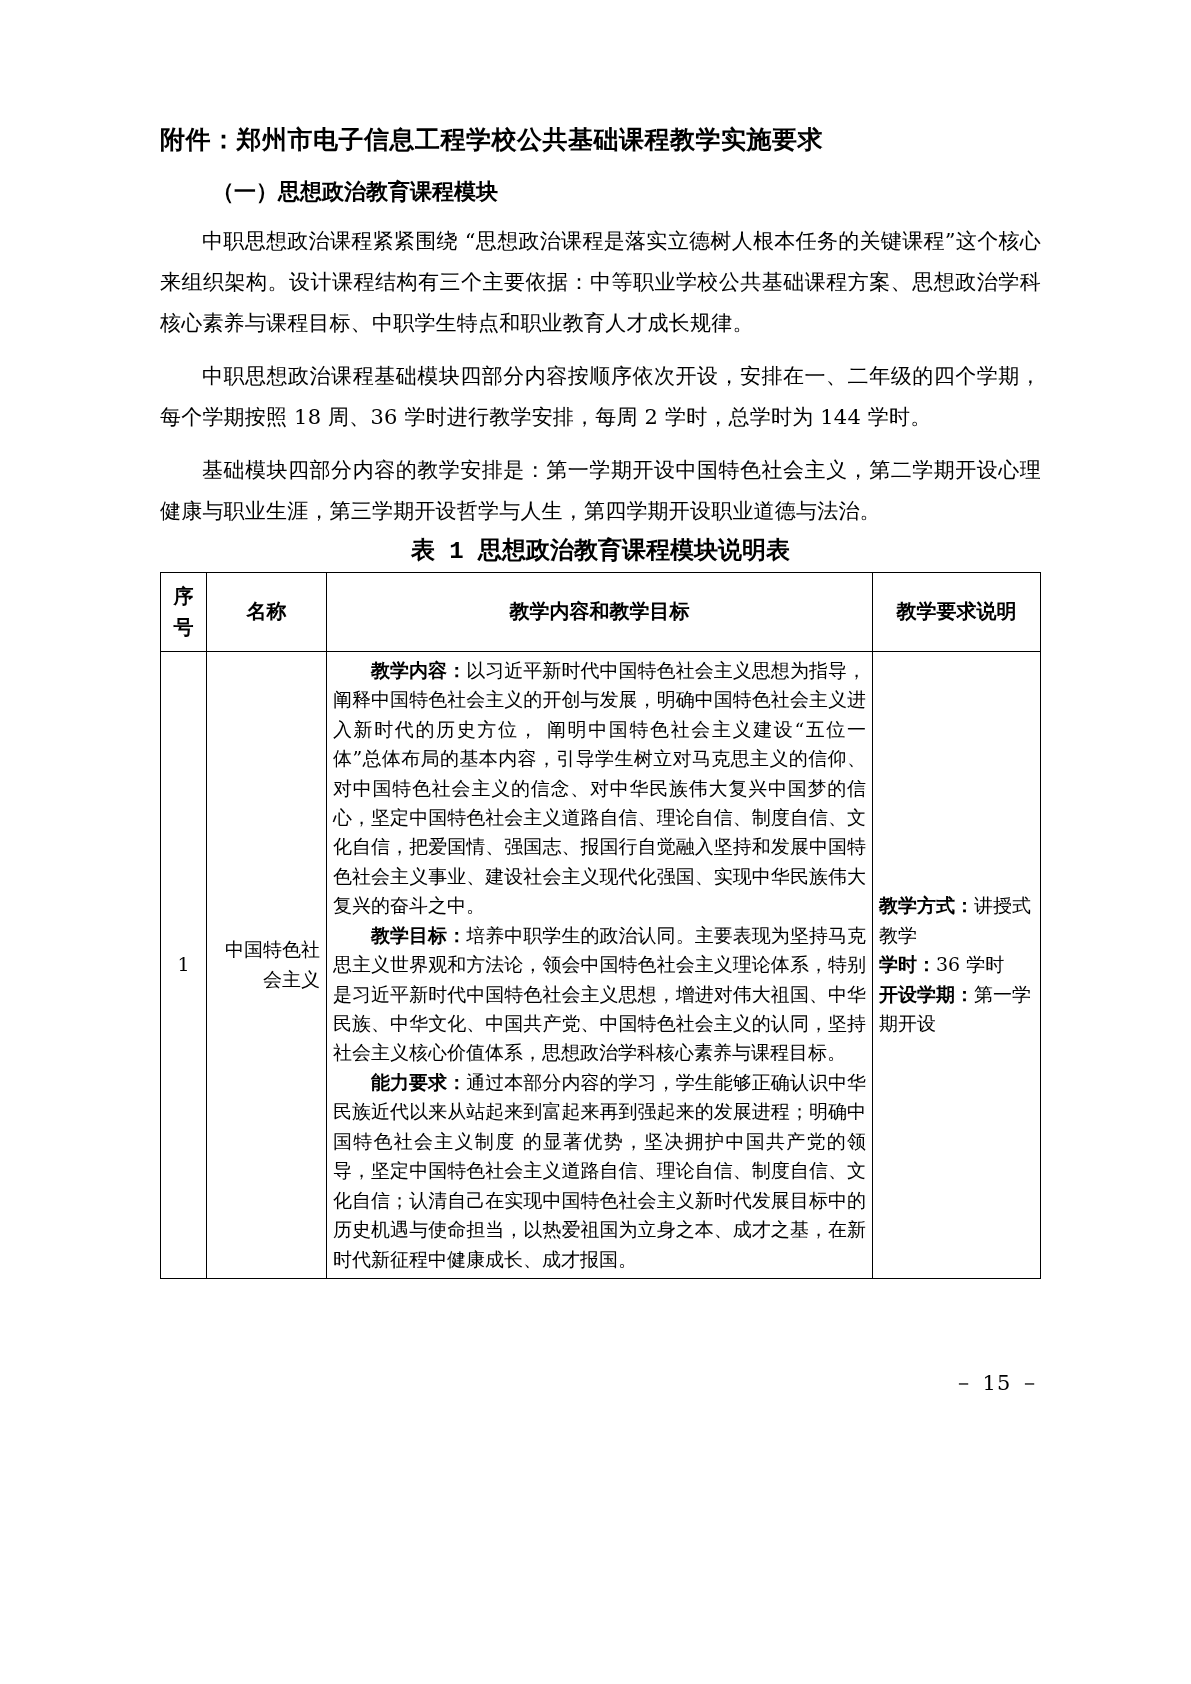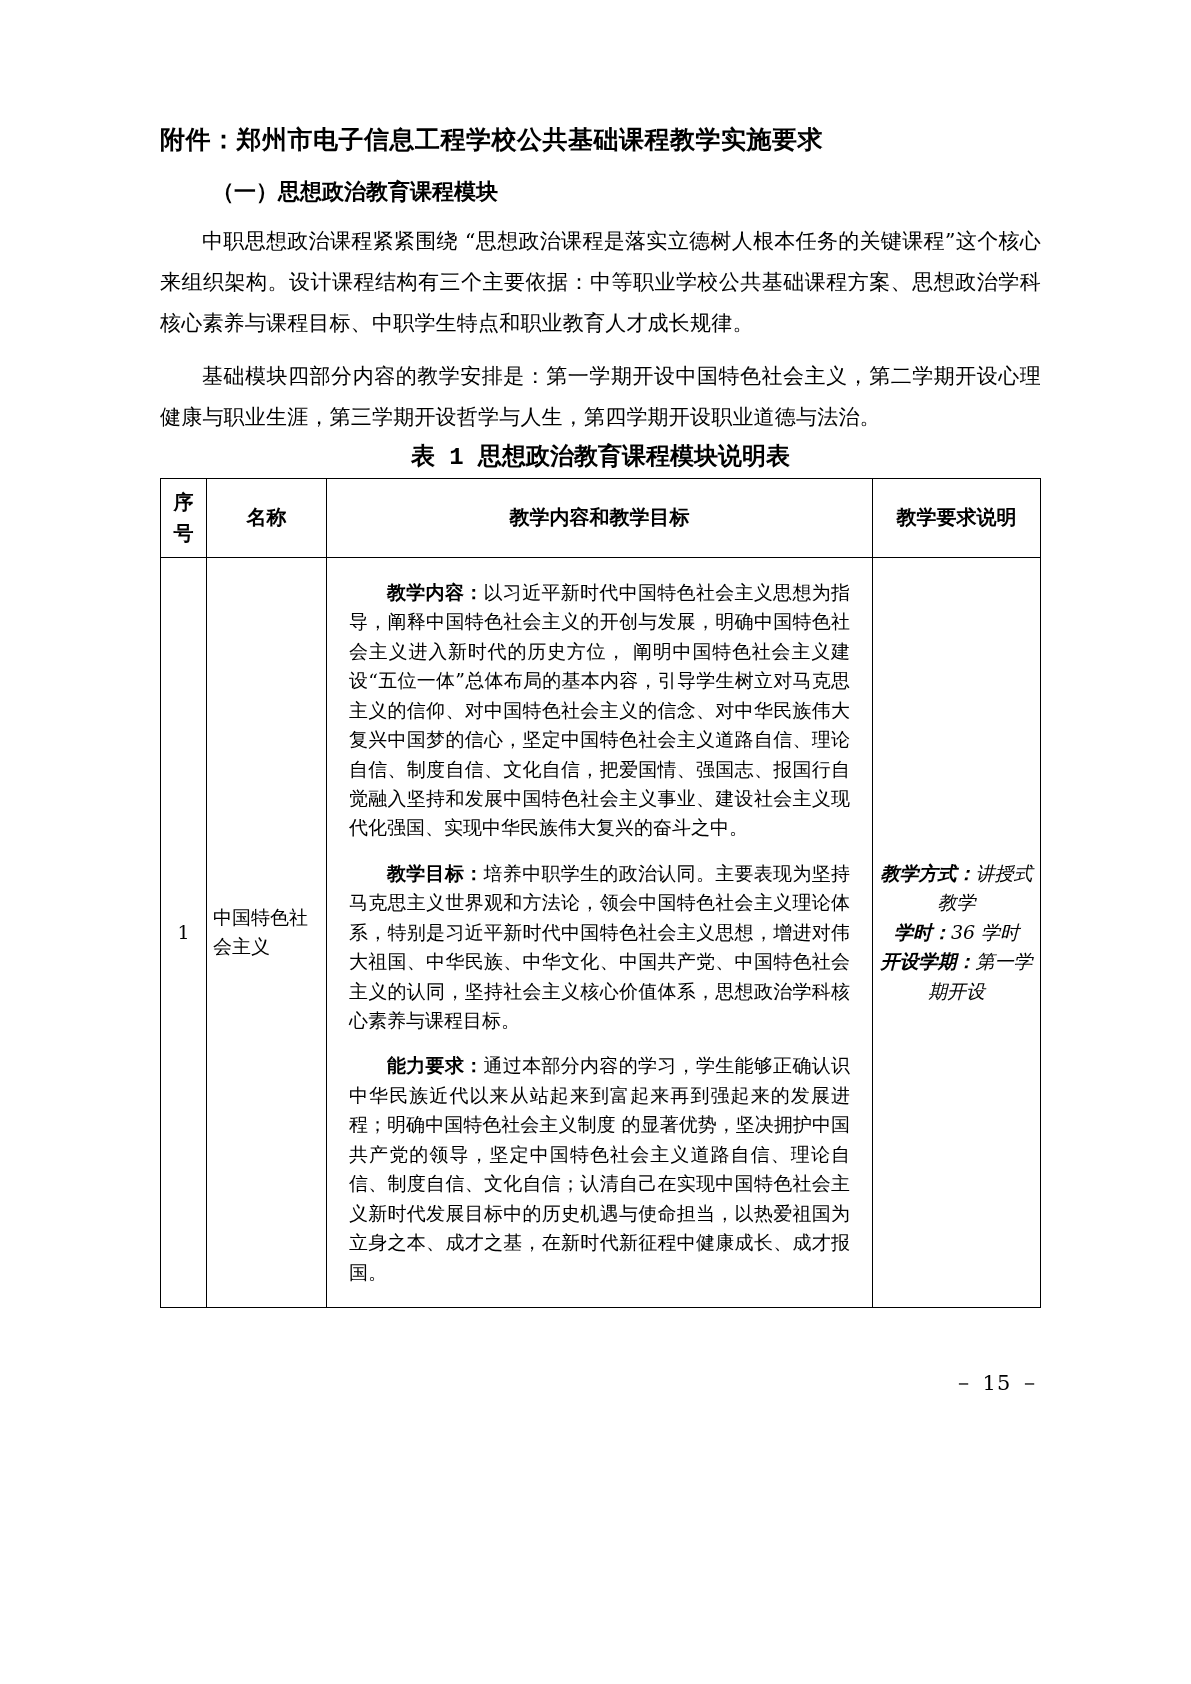--- a/index.html
+++ b/index.html
@@ -76,41 +76,40 @@
   }
   .col-seq { width: 46px; }
   .col-name { width: 120px; }
   .col-content { width: auto; }
   .col-req { width: 168px; }
   td.seq-cell {
     text-align: center;
     font-size: 19px;
   }
   td.name-cell {
-    text-align: left;
+    text-align: right;
     font-size: 19px;
     line-height: 1.7;
     margin-left: 10px;
   }
   td.content-cell {
     text-align: justify;
     text-justify: inter-ideograph;
     vertical-align: top;
     padding: 6px 8px 8px 8px;
   }
   td.req-cell {
     vertical-align: middle;
-    text-align: center;
+    text-align: left;
     padding: 6px 6px;
     line-height: 1.7;
-    font-style: italic;
   }
   .para {
     text-indent: 2em;
-    margin: 16px;
+    margin: 0;
     text-align: justify;
     text-justify: inter-ideograph;
   }
   .lbl {
     font-family: "DejaVu Sans", "Liberation Sans", sans-serif;
     font-weight: bold;
   }
   .page-number {
     position: absolute;
     left: 0;
@@ -124,20 +123,21 @@
 </head>
 <body>
 
 <div class="page">
 
   <h1 class="doc-title">附件：郑州市电子信息工程学校公共基础课程教学实施要求</h1>
 
   <h2 class="sec-title">（一）思想政治教育课程模块</h2>
 
   <p class="body-text">中职思想政治课程紧紧围绕 “思想政治课程是落实立德树人根本任务的关键课程”这个核心来组织架构。设计课程结构有三个主要依据：中等职业学校公共基础课程方案、思想政治学科核心素养与课程目标、中职学生特点和职业教育人才成长规律。</p>
+  <p class="body-text">中职思想政治课程基础模块四部分内容按顺序依次开设，安排在一、二年级的四个学期，每个学期按照 18 周、36 学时进行教学安排，每周 2 学时，总学时为 144 学时。</p>
   <p class="body-text">基础模块四部分内容的教学安排是：第一学期开设中国特色社会主义，第二学期开设心理健康与职业生涯，第三学期开设哲学与人生，第四学期开设职业道德与法治。</p>
 
   <div class="table-caption">表 1 思想政治教育课程模块说明表</div>
 
   <table class="main-table">
     <colgroup>
       <col class="col-seq">
       <col class="col-name">
       <col class="col-content">
       <col class="col-req">

